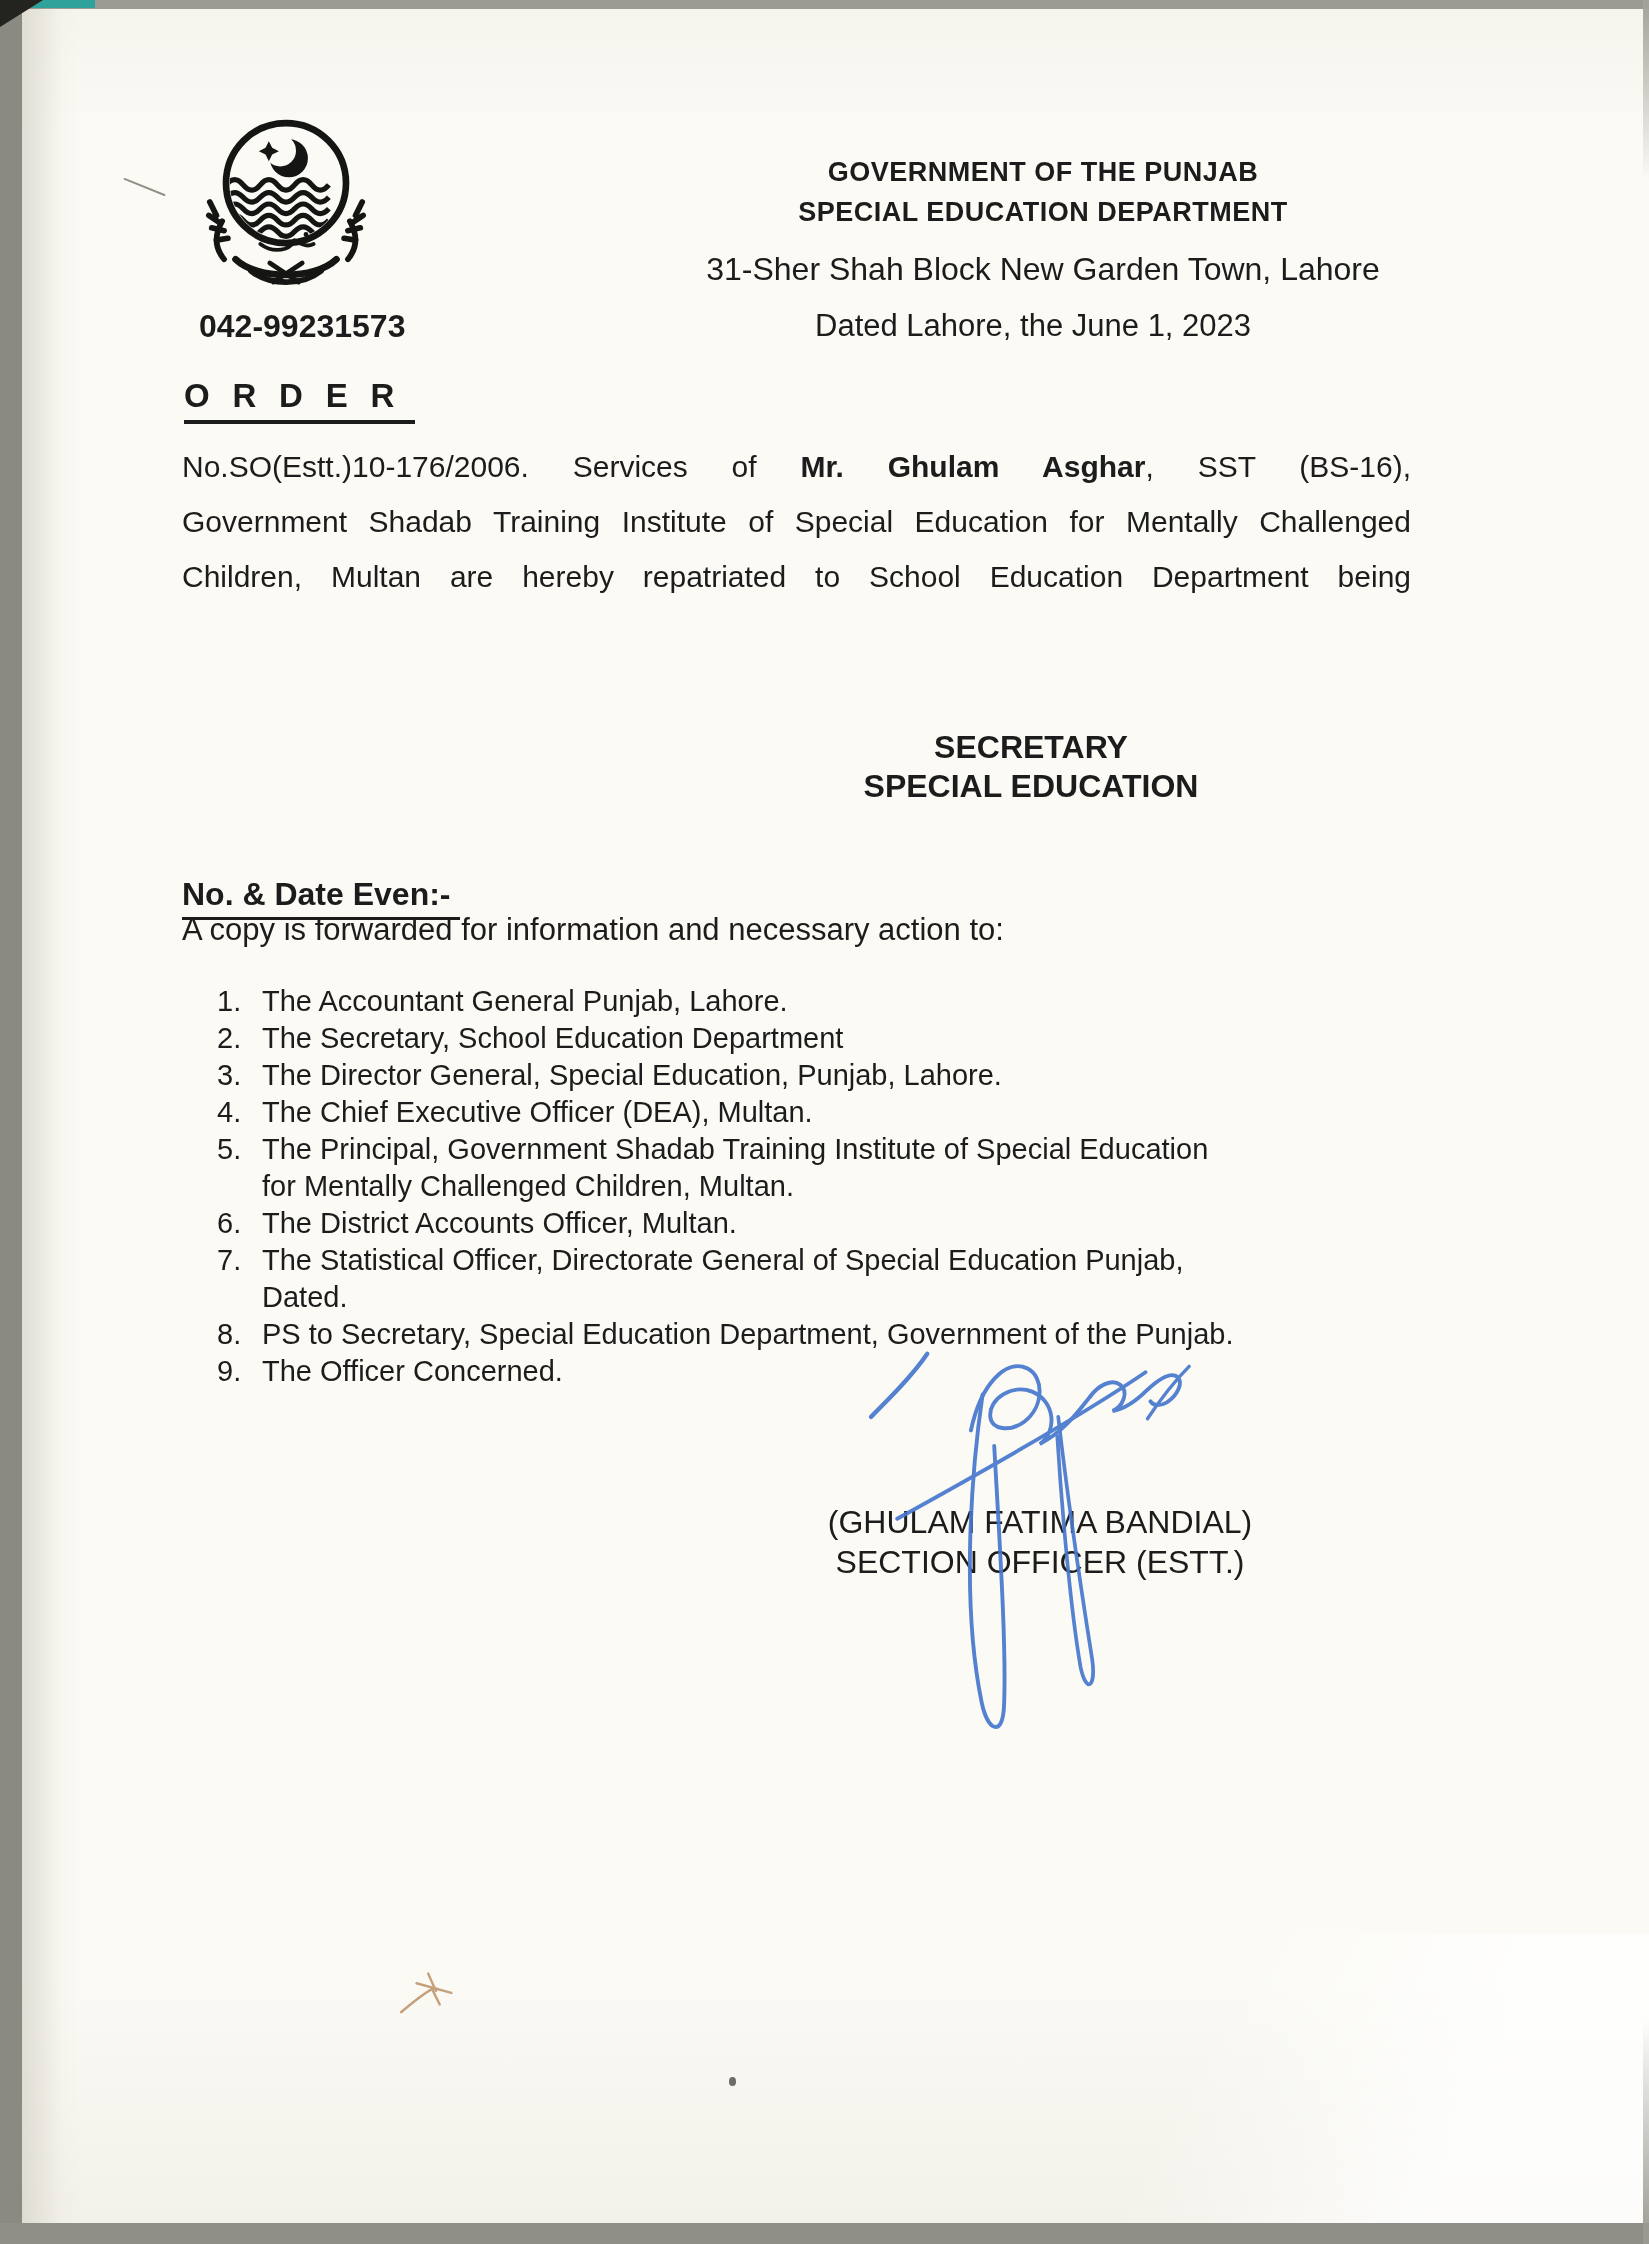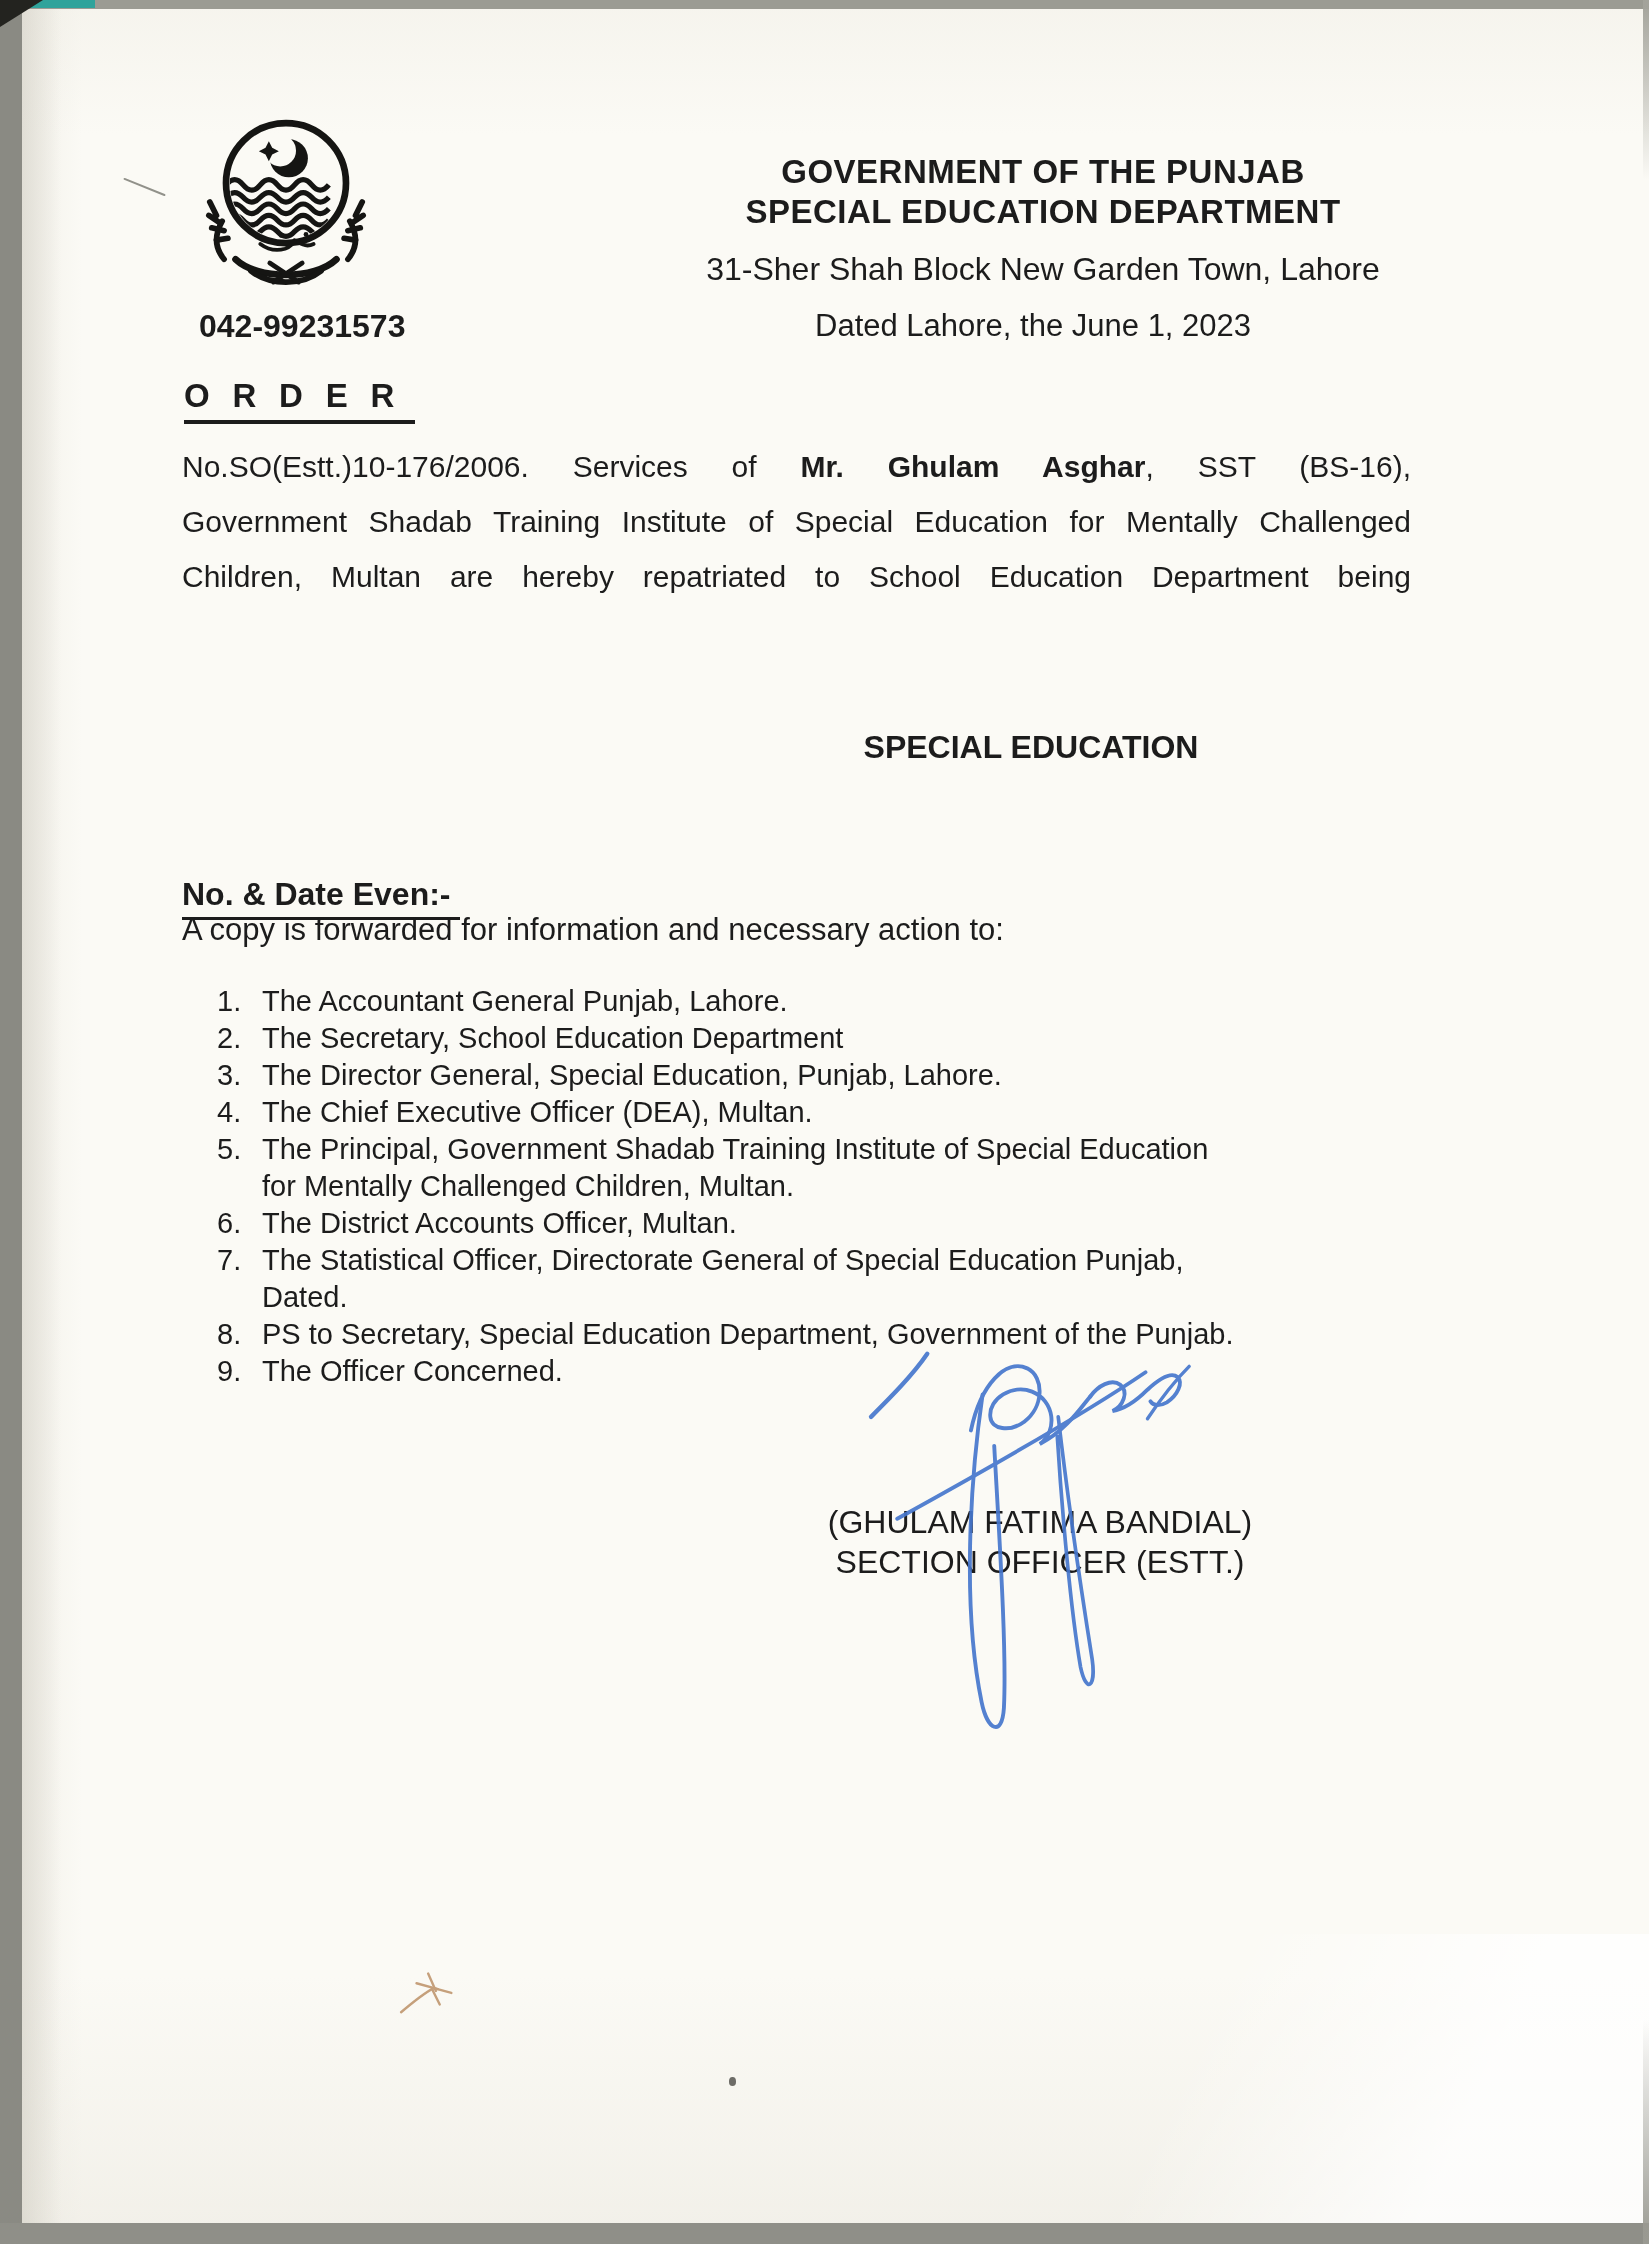--- a/index.html
+++ b/index.html
@@ -34,21 +34,21 @@
     background:linear-gradient(180deg,#a3a39b 0%,rgba(200,200,192,0) 8%,rgba(200,200,192,0) 90%,#9a9a92 100%);}
   .shade-bottom-right{right:0;bottom:19.4px;width:796px;height:291px;z-index:2;
     background:linear-gradient(115deg,rgba(255,255,255,0) 42%,rgba(255,255,255,.8) 75%);}
   .scratch{left:122px;top:186px;width:45px;height:1.9px;background:#6d6d66;
     transform:rotate(22deg);border-radius:1.9px;opacity:.75;}
   .speck{left:729px;top:2077px;width:6.8px;height:8.7px;background:#4a4a45;border-radius:50%;opacity:.8;}
 
   
   .emblem{left:186px;top:107px;width:200px;height:194px;}
   .header-block{left:684px;top:152px;width:718px;text-align:center;}
-  .header-line-bold{font-weight:bold;font-size:33px;line-height:40px;letter-spacing:0.5px;text-align:center;}
+  .header-line-bold{font-weight:bold;font-size:27px;line-height:40px;letter-spacing:0.5px;text-align:center;}
   .header-address{font-size:32px;line-height:40px;margin-top:17px;}
   .phone{left:199px;top:308px;font-weight:bold;font-size:32px;}
   .dated{left:815px;top:308px;font-size:31px;}
 
   
   .order-heading{left:184px;top:377px;font-weight:bold;font-size:33px;letter-spacing:6.8px;
     border-bottom:4.9px solid #1c1c1c;padding:0 13.6px 4.9px 0;text-align:right;}
   .order-body{left:182px;top:439px;width:1229px;font-size:30px;}
   .order-body .jline{line-height:55px;text-align:justify;text-align-last:justify;white-space:normal;}
   .order-body .lline{line-height:55px;text-align:left;}
@@ -139,20 +139,21 @@
   <div class="layer dated">Dated Lahore, the June 1, 2023</div>
 
   <div class="layer order-heading">O R D E R</div>
   <div class="layer order-body">
     <div class="jline"><span>No.SO(Estt.)10-176/2006. Services of </span><b>Mr. Ghulam Asghar</b><span>, SST (BS-16),</span></div>
     <div class="jline">Government Shadab Training Institute of Special Education for Mentally Challenged</div>
     <div class="jline">Children, Multan are hereby repatriated to School Education Department being</div>
   </div>
 
   <div class="layer secretary-block">
+    <div>SECRETARY</div>
     <div>SPECIAL EDUCATION</div>
   </div>
 
   <div class="layer even-heading">No. &amp; Date Even:-</div>
   <div class="layer copy-intro">A copy is forwarded for information and necessary action to:</div>
 
   <div class="layer recipient-list">
     <div class="recipient">
       <span class="num">1.</span>
       <div class="r-lines">

